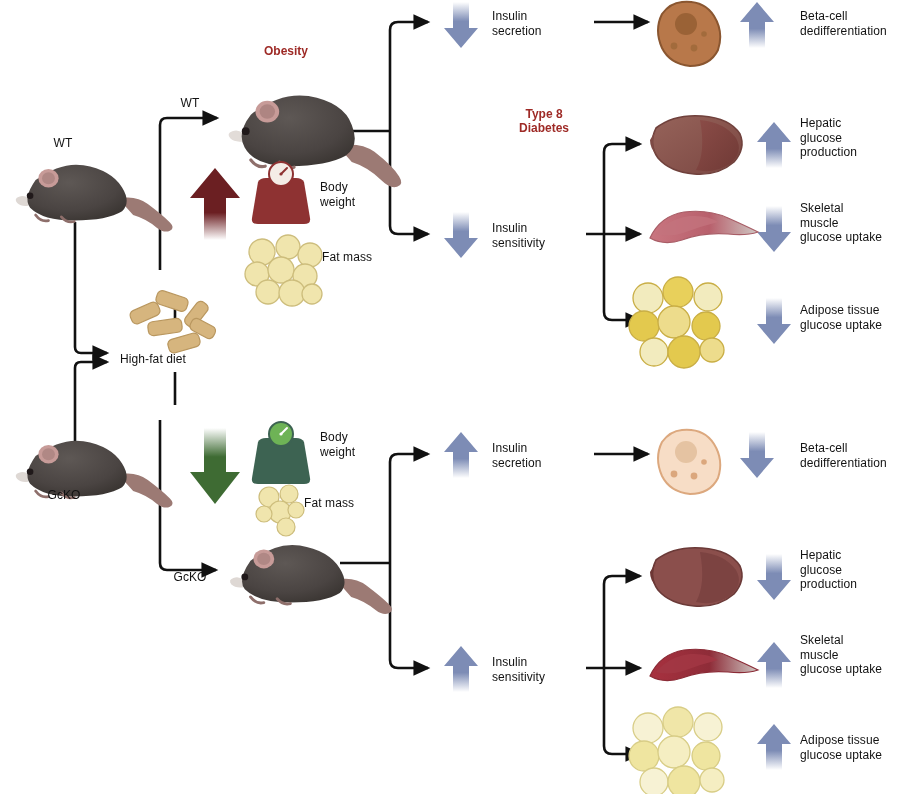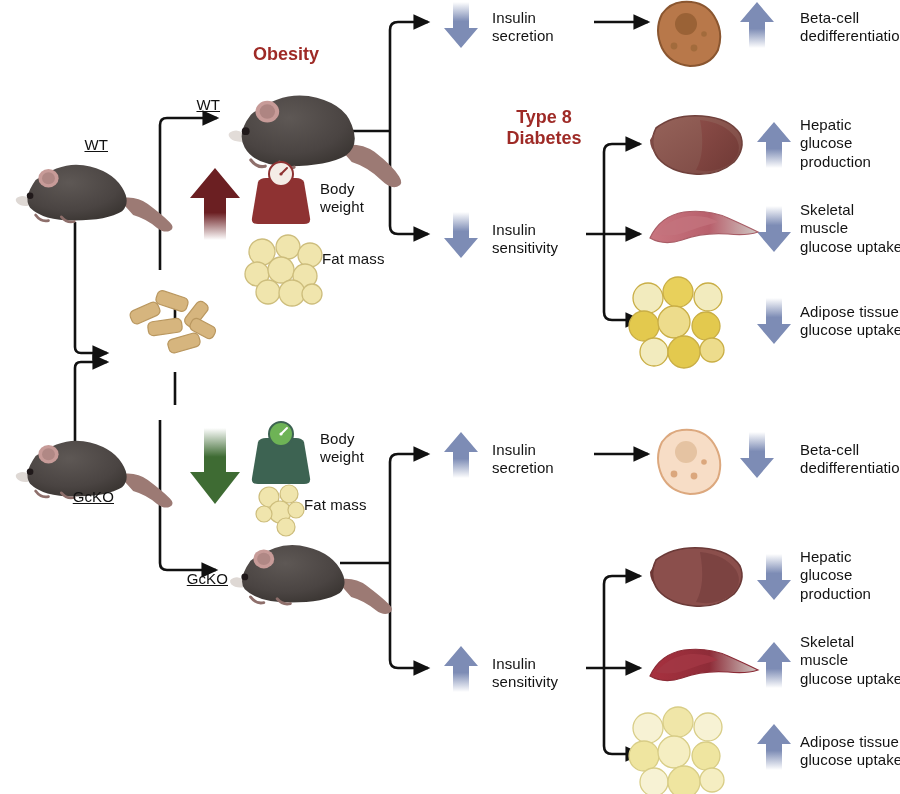--- a/index.html
+++ b/index.html
@@ -9,31 +9,31 @@
   }
   #stage{
     position:relative;
     width:900px;
     height:794px;
     background:#ffffff;
     overflow:hidden;
   }
   .lbl{
     position:absolute;
-    font-size:15px;
+    font-size:12px;
     line-height:1.22;
     color:#121212;
     white-space:pre-line;
     letter-spacing:.1px;
   }
-  .lbl.ctr{text-align:right;text-decoration:underline;}
+  .lbl.ctr{text-align:center;}
   .lbl.left{text-align:left;}
   .hdr{
     position:absolute;
-    font-size:18px;
+    font-size:12px;
     font-weight:bold;
     color:#9e2a26;
     line-height:1.18;
     text-align:center;
     white-space:pre-line;
   }
   svg{display:block;}
   .svg-layer{position:absolute;left:0;top:0;width:900px;height:794px;pointer-events:none;}
 </style>
 </head>
@@ -346,20 +346,21 @@
         <circle cx="52" cy="70" r="16" fill="#efe5a0"></circle>
         <circle cx="80" cy="68" r="12" fill="#f5eec2"></circle>
       </g>
     </g>
   </svg>
 
   <div class="lbl ctr" style="left:18px;top:136px;width:90px;">WT</div>
 
   <div class="lbl ctr" style="left:14px;top:488px;width:100px;">GcKO</div>
 
+  <div class="lbl left" style="left:120px;top:352px;width:140px;">High-fat diet</div>
 
   <div class="lbl ctr" style="left:160px;top:96px;width:60px;">WT</div>
 
   <div class="lbl ctr" style="left:152px;top:570px;width:76px;">GcKO</div>
 
   <div class="hdr" style="left:216px;top:44px;width:140px;">Obesity</div>
 
   <div class="hdr" style="left:484px;top:107px;width:120px;">Type 8
 Diabetes</div>
 

